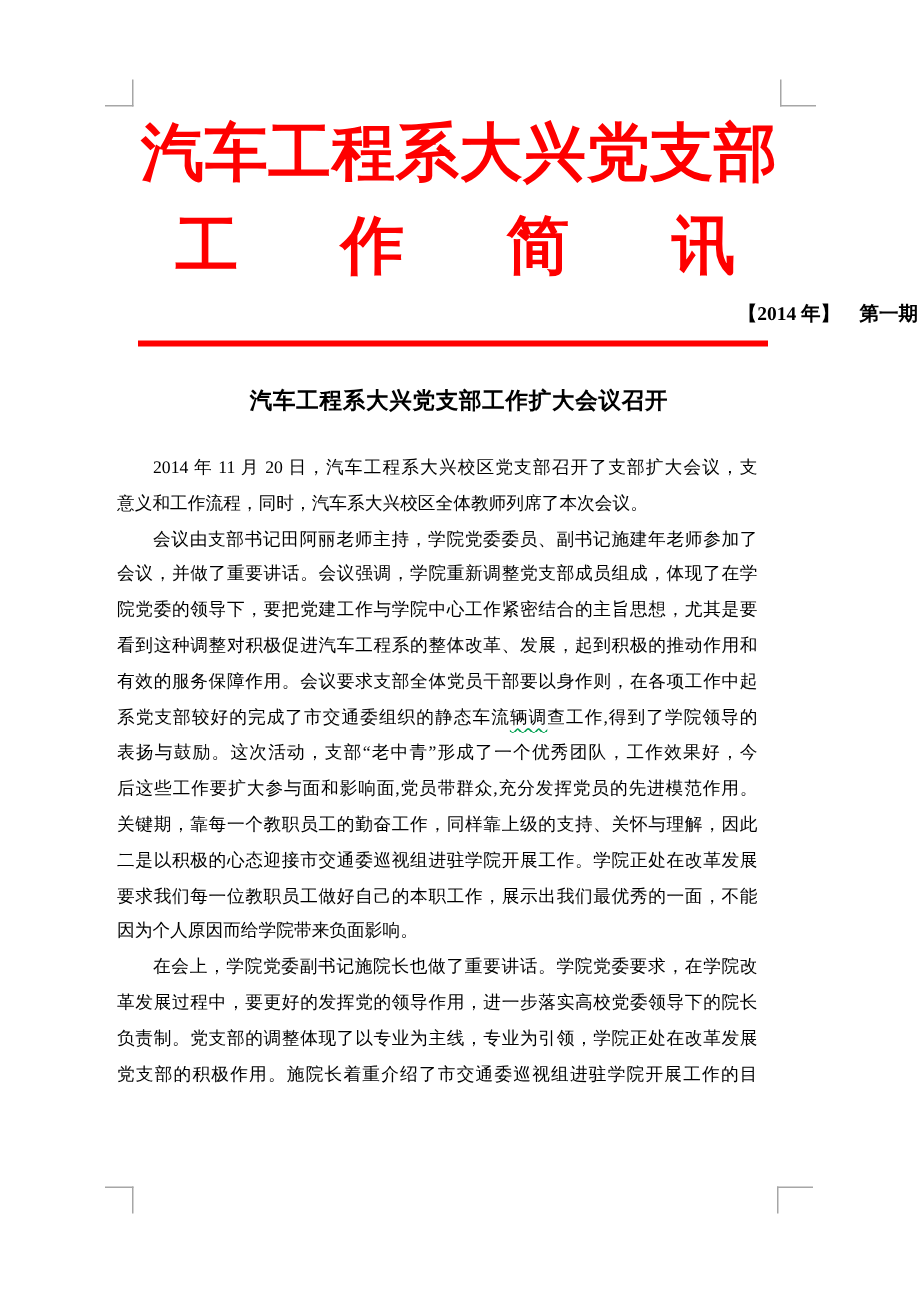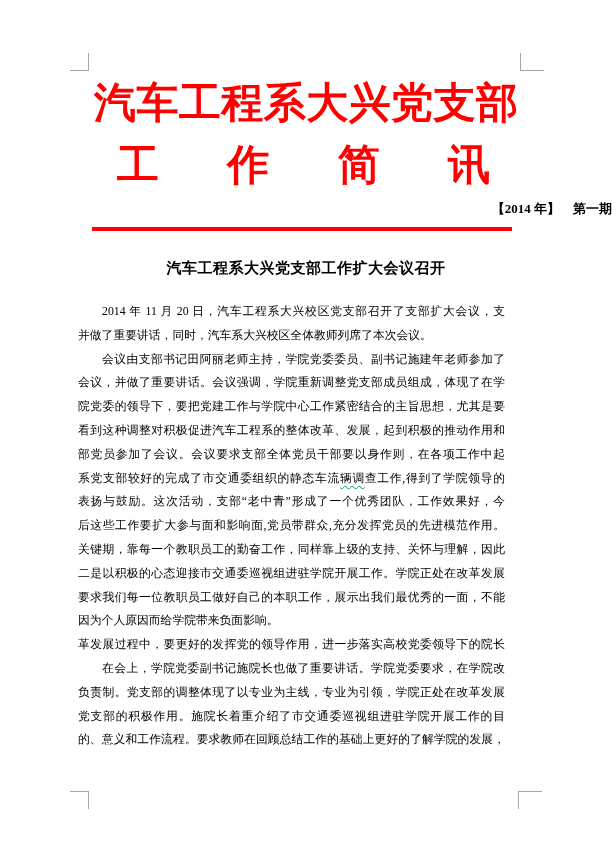--- a/index.html
+++ b/index.html
@@ -80,37 +80,36 @@
 
   <div class="issue">【2014 年】　第一期</div>
 
   <div class="rule" style="background: rgb(254, 0, 0);"></div>
 
   <h1 class="headline">汽车工程系大兴党支部工作扩大会议召开</h1>
 
   <div class="body">
       <div>
         <div class="bline ind">2014 年 11 月 20 日，汽车工程系大兴校区党支部召开了支部扩大会议，支</div>
-        <div class="bline end">并做了重要讲话，同时，汽车系大兴校区全体教师列席了本次会议。</div>
+        <div class="bline end">意义和工作流程，同时，汽车系大兴校区全体教师列席了本次会议。</div>
       </div>
       <div>
         <div class="bline ind">会议由支部书记田阿丽老师主持，学院党委委员、副书记施建年老师参加了</div>
         <div class="bline">会议，并做了重要讲话。会议强调，学院重新调整党支部成员组成，体现了在学</div>
         <div class="bline">院党委的领导下，要把党建工作与学院中心工作紧密结合的主旨思想，尤其是要</div>
         <div class="bline">看到这种调整对积极促进汽车工程系的整体改革、发展，起到积极的推动作用和</div>
-        <div class="bline">部党员参加了会议。会议要求支部全体党员干部要以身作则，在各项工作中起</div>
+        <div class="bline">有效的服务保障作用。会议要求支部全体党员干部要以身作则，在各项工作中起</div>
         <div class="bline">系党支部较好的完成了市交通委组织的静态车流<span class="sq" style="text-decoration-color: rgb(0, 160, 80);">辆调</span>查工作,得到了学院领导的</div>
         <div class="bline">表扬与鼓励。这次活动，支部“老中青”形成了一个优秀团队，工作效果好，今</div>
         <div class="bline">后这些工作要扩大参与面和影响面,党员带群众,充分发挥党员的先进模范作用。</div>
         <div class="bline">关键期，靠每一个教职员工的勤奋工作，同样靠上级的支持、关怀与理解，因此</div>
         <div class="bline">二是以积极的心态迎接市交通委巡视组进驻学院开展工作。学院正处在改革发展</div>
         <div class="bline">要求我们每一位教职员工做好自己的本职工作，展示出我们最优秀的一面，不能</div>
         <div class="bline end">因为个人原因而给学院带来负面影响。</div>
       </div>
       <div>
+        <div class="bline ind">在会上，学院党委副书记施院长也做了重要讲话。学院党委要求，在学院改</div>
         <div class="bline">革发展过程中，要更好的发挥党的领导作用，进一步落实高校党委领导下的院长</div>
-        <div class="bline ind">在会上，学院党委副书记施院长也做了重要讲话。学院党委要求，在学院改</div>
         <div class="bline">负责制。党支部的调整体现了以专业为主线，专业为引领，学院正处在改革发展</div>
         <div class="bline">党支部的积极作用。施院长着重介绍了市交通委巡视组进驻学院开展工作的目</div>
-        <div class="bline">的、意义和工作流程。要求教师在回顾总结工作的基础上更好的了解学院的发展，</div>
       </div>
     </div>
 </div>
 
 </body></html>

